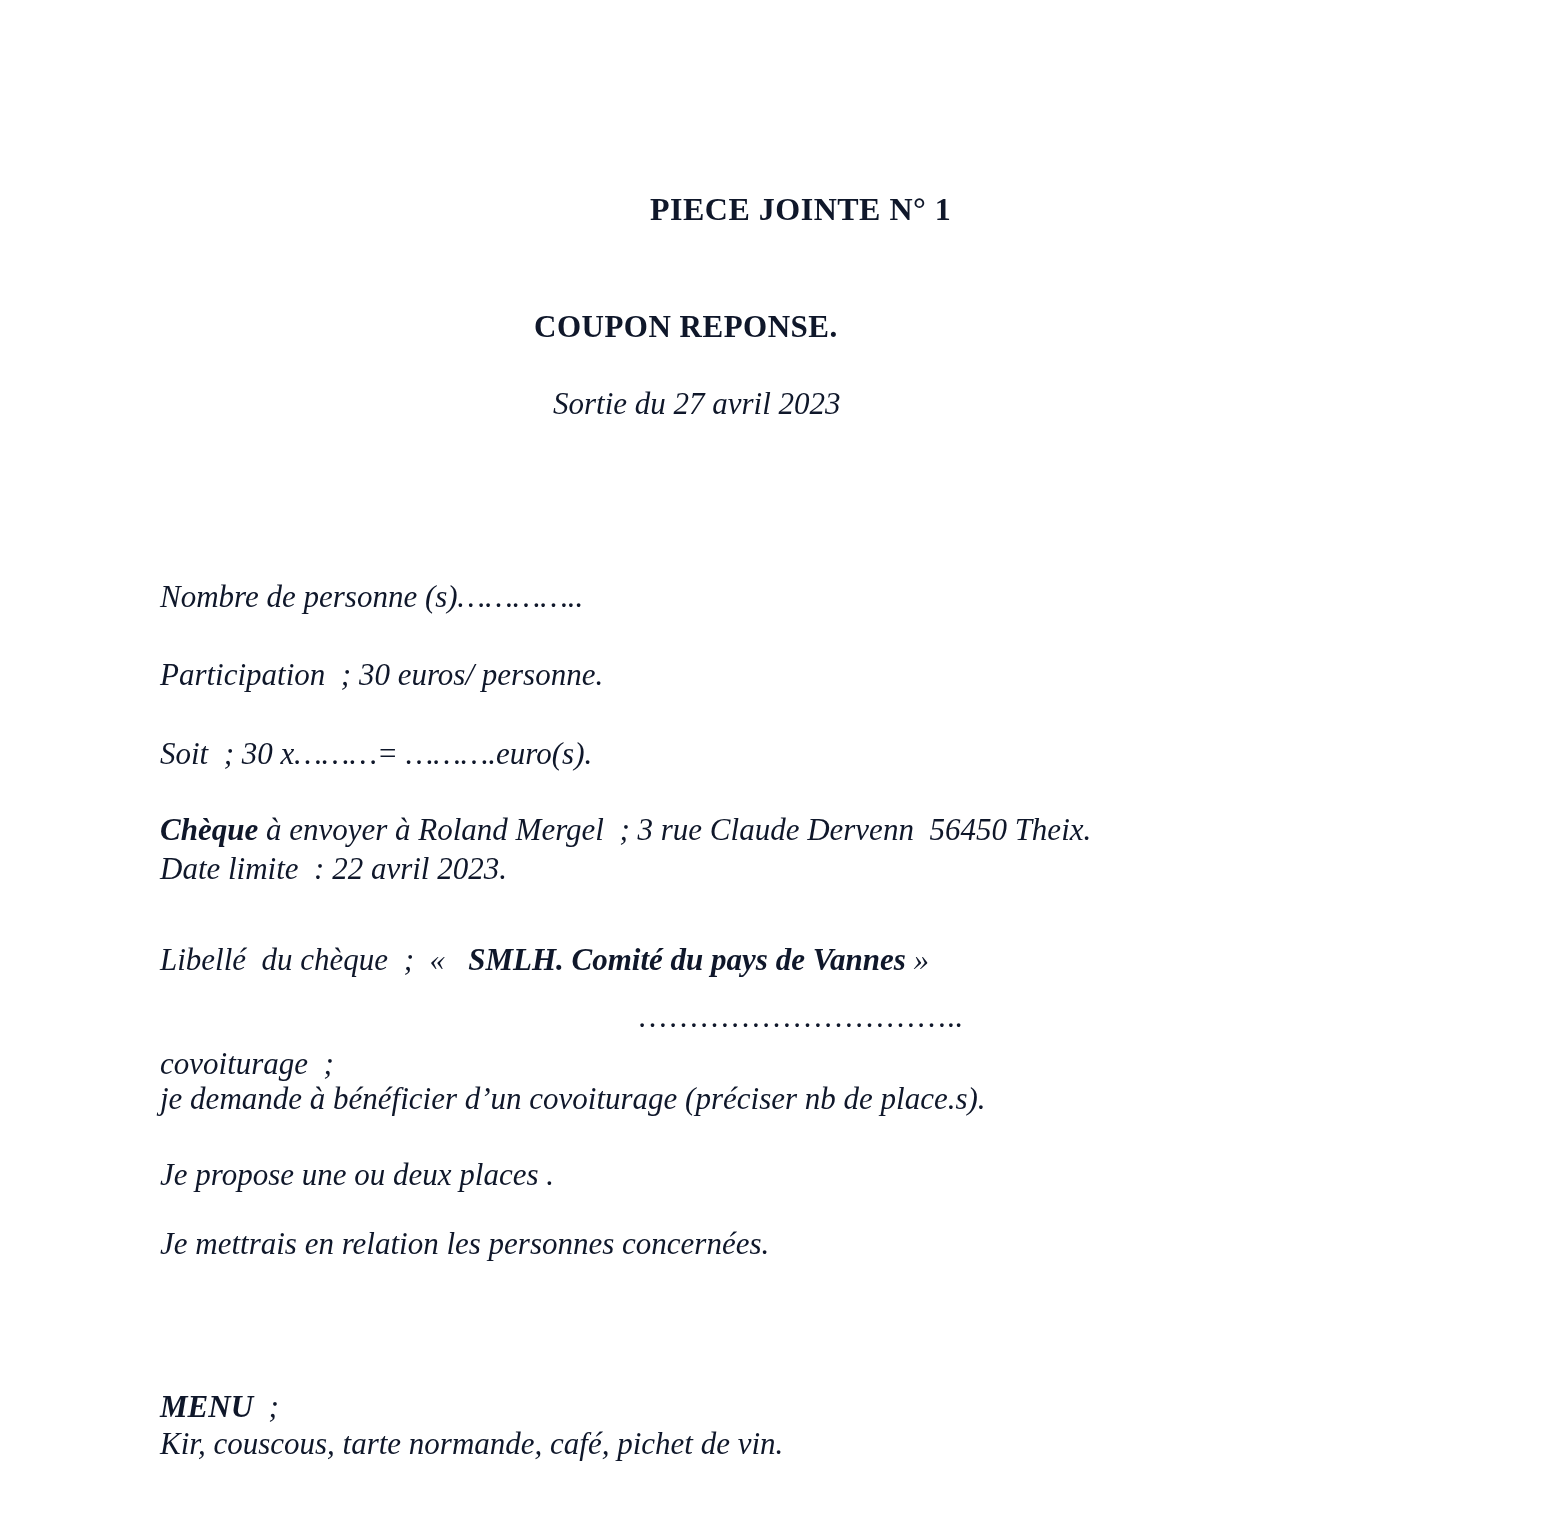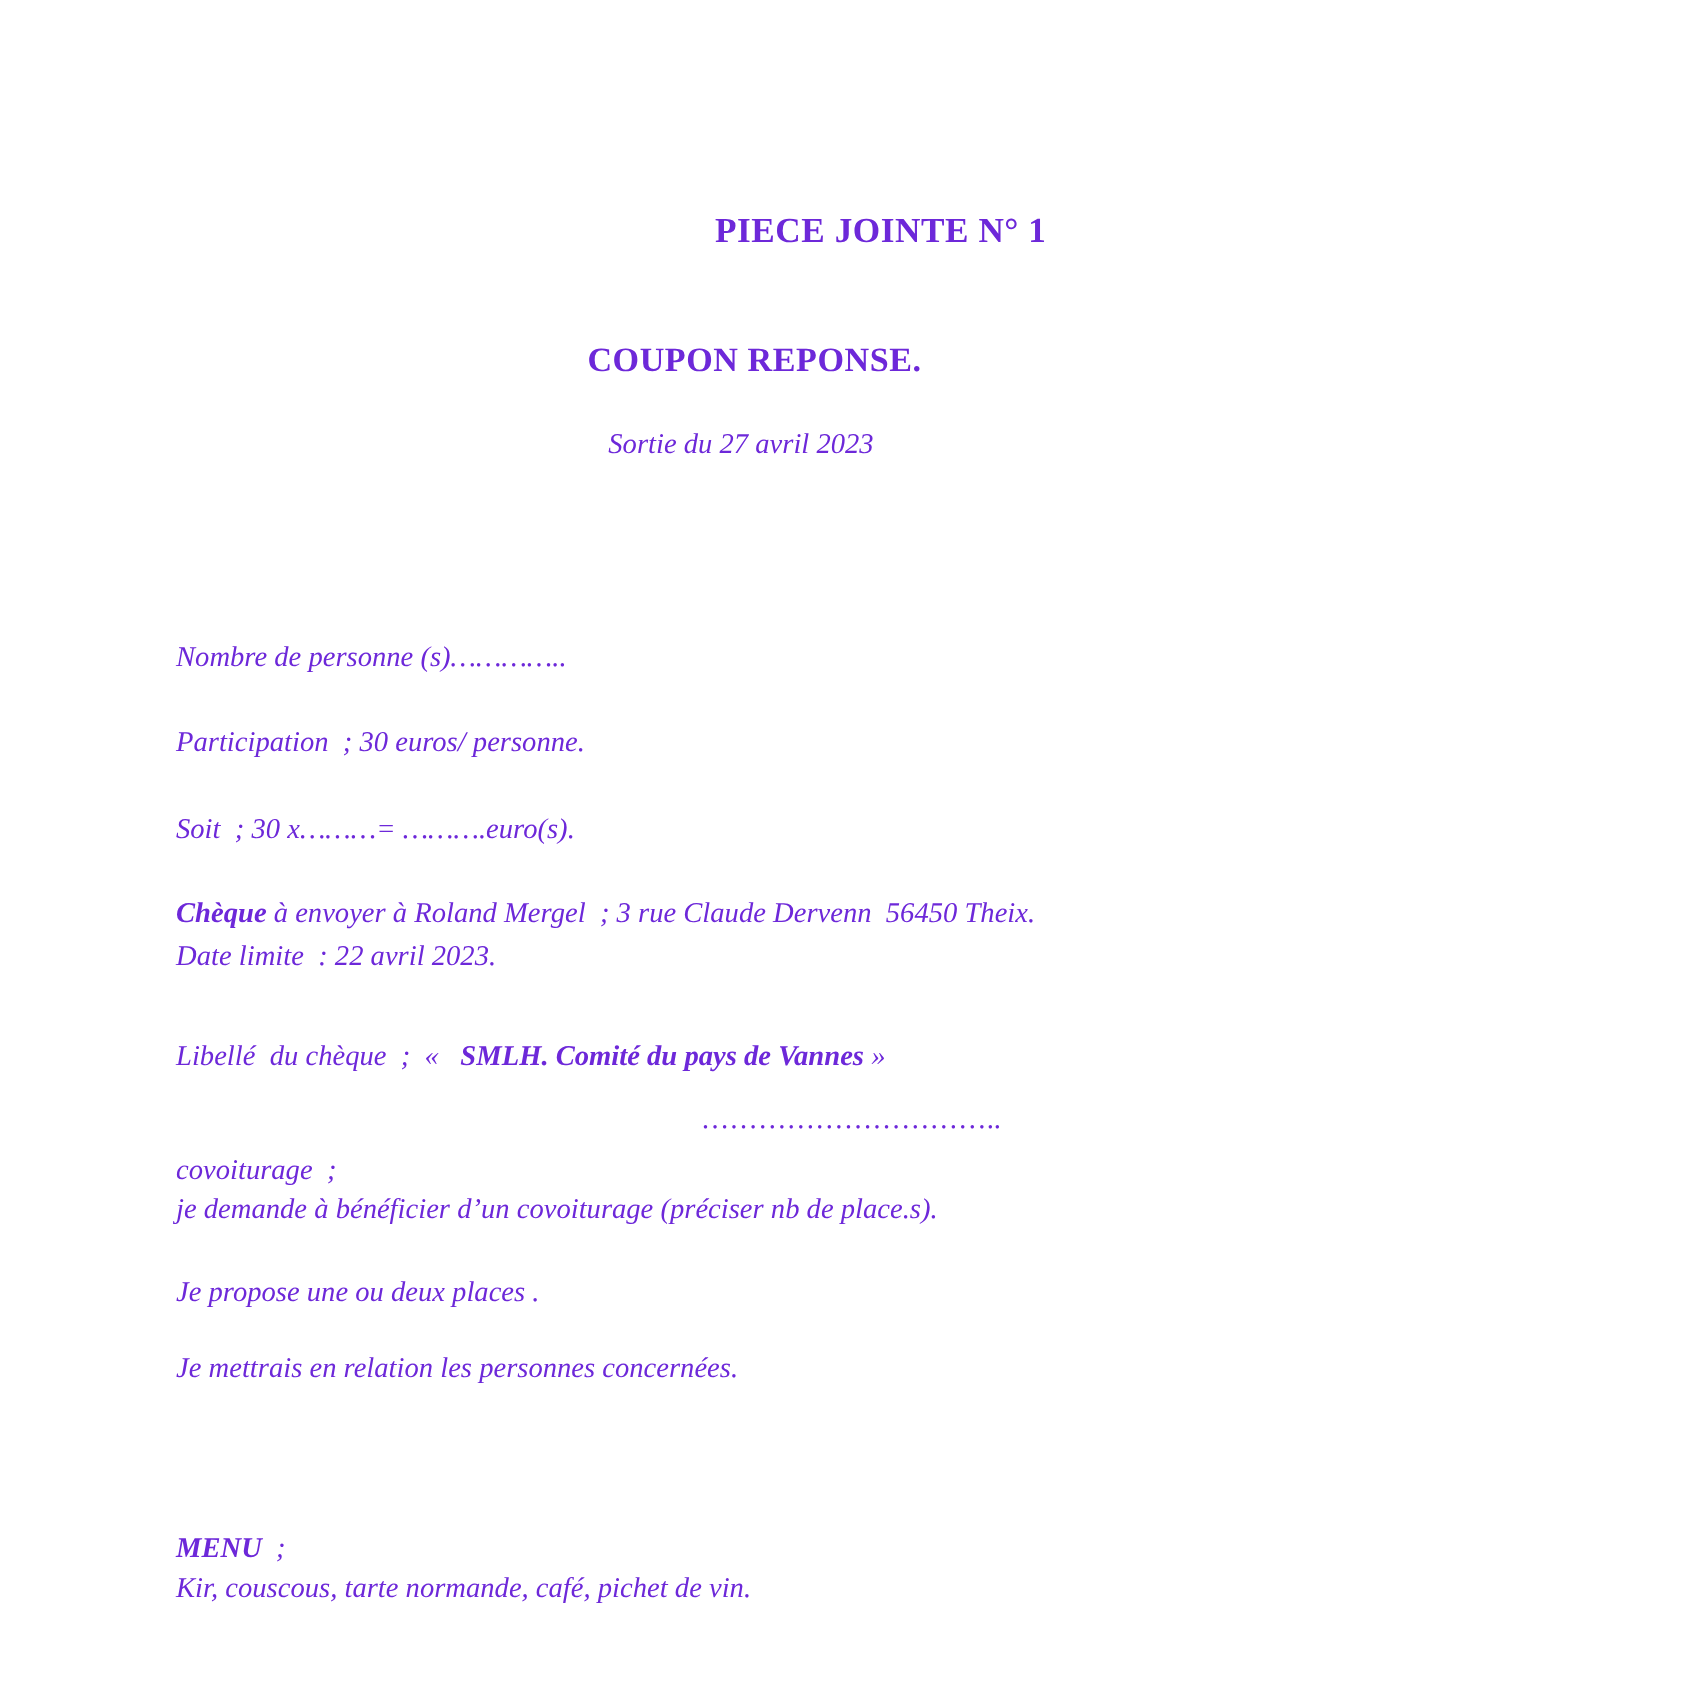--- a/index.html
+++ b/index.html
@@ -5,28 +5,28 @@
   html, body {
     margin: 0;
     padding: 0;
     background: #ffffff;
   }
   .page {
     position: relative;
     width: 1542px;
     height: 1538px;
     background: #ffffff;
-    color: #6d28d9;
+    color: #0f172a;
     font-family: "Liberation Serif", "DejaVu Serif", serif;
     overflow: hidden;
   }
   .line {
     position: absolute;
     white-space: pre;
-    font-size: 26px;
+    font-size: 31px;
     line-height: 39px;
     font-style: italic;
   }
   .up { font-style: normal; }
   .b  { font-weight: bold; }
 
   #line-title {
     top: 190px; left: 650px;
     font-size: 32px; font-weight: bold; font-style: normal;
     letter-spacing: 0.5px;

